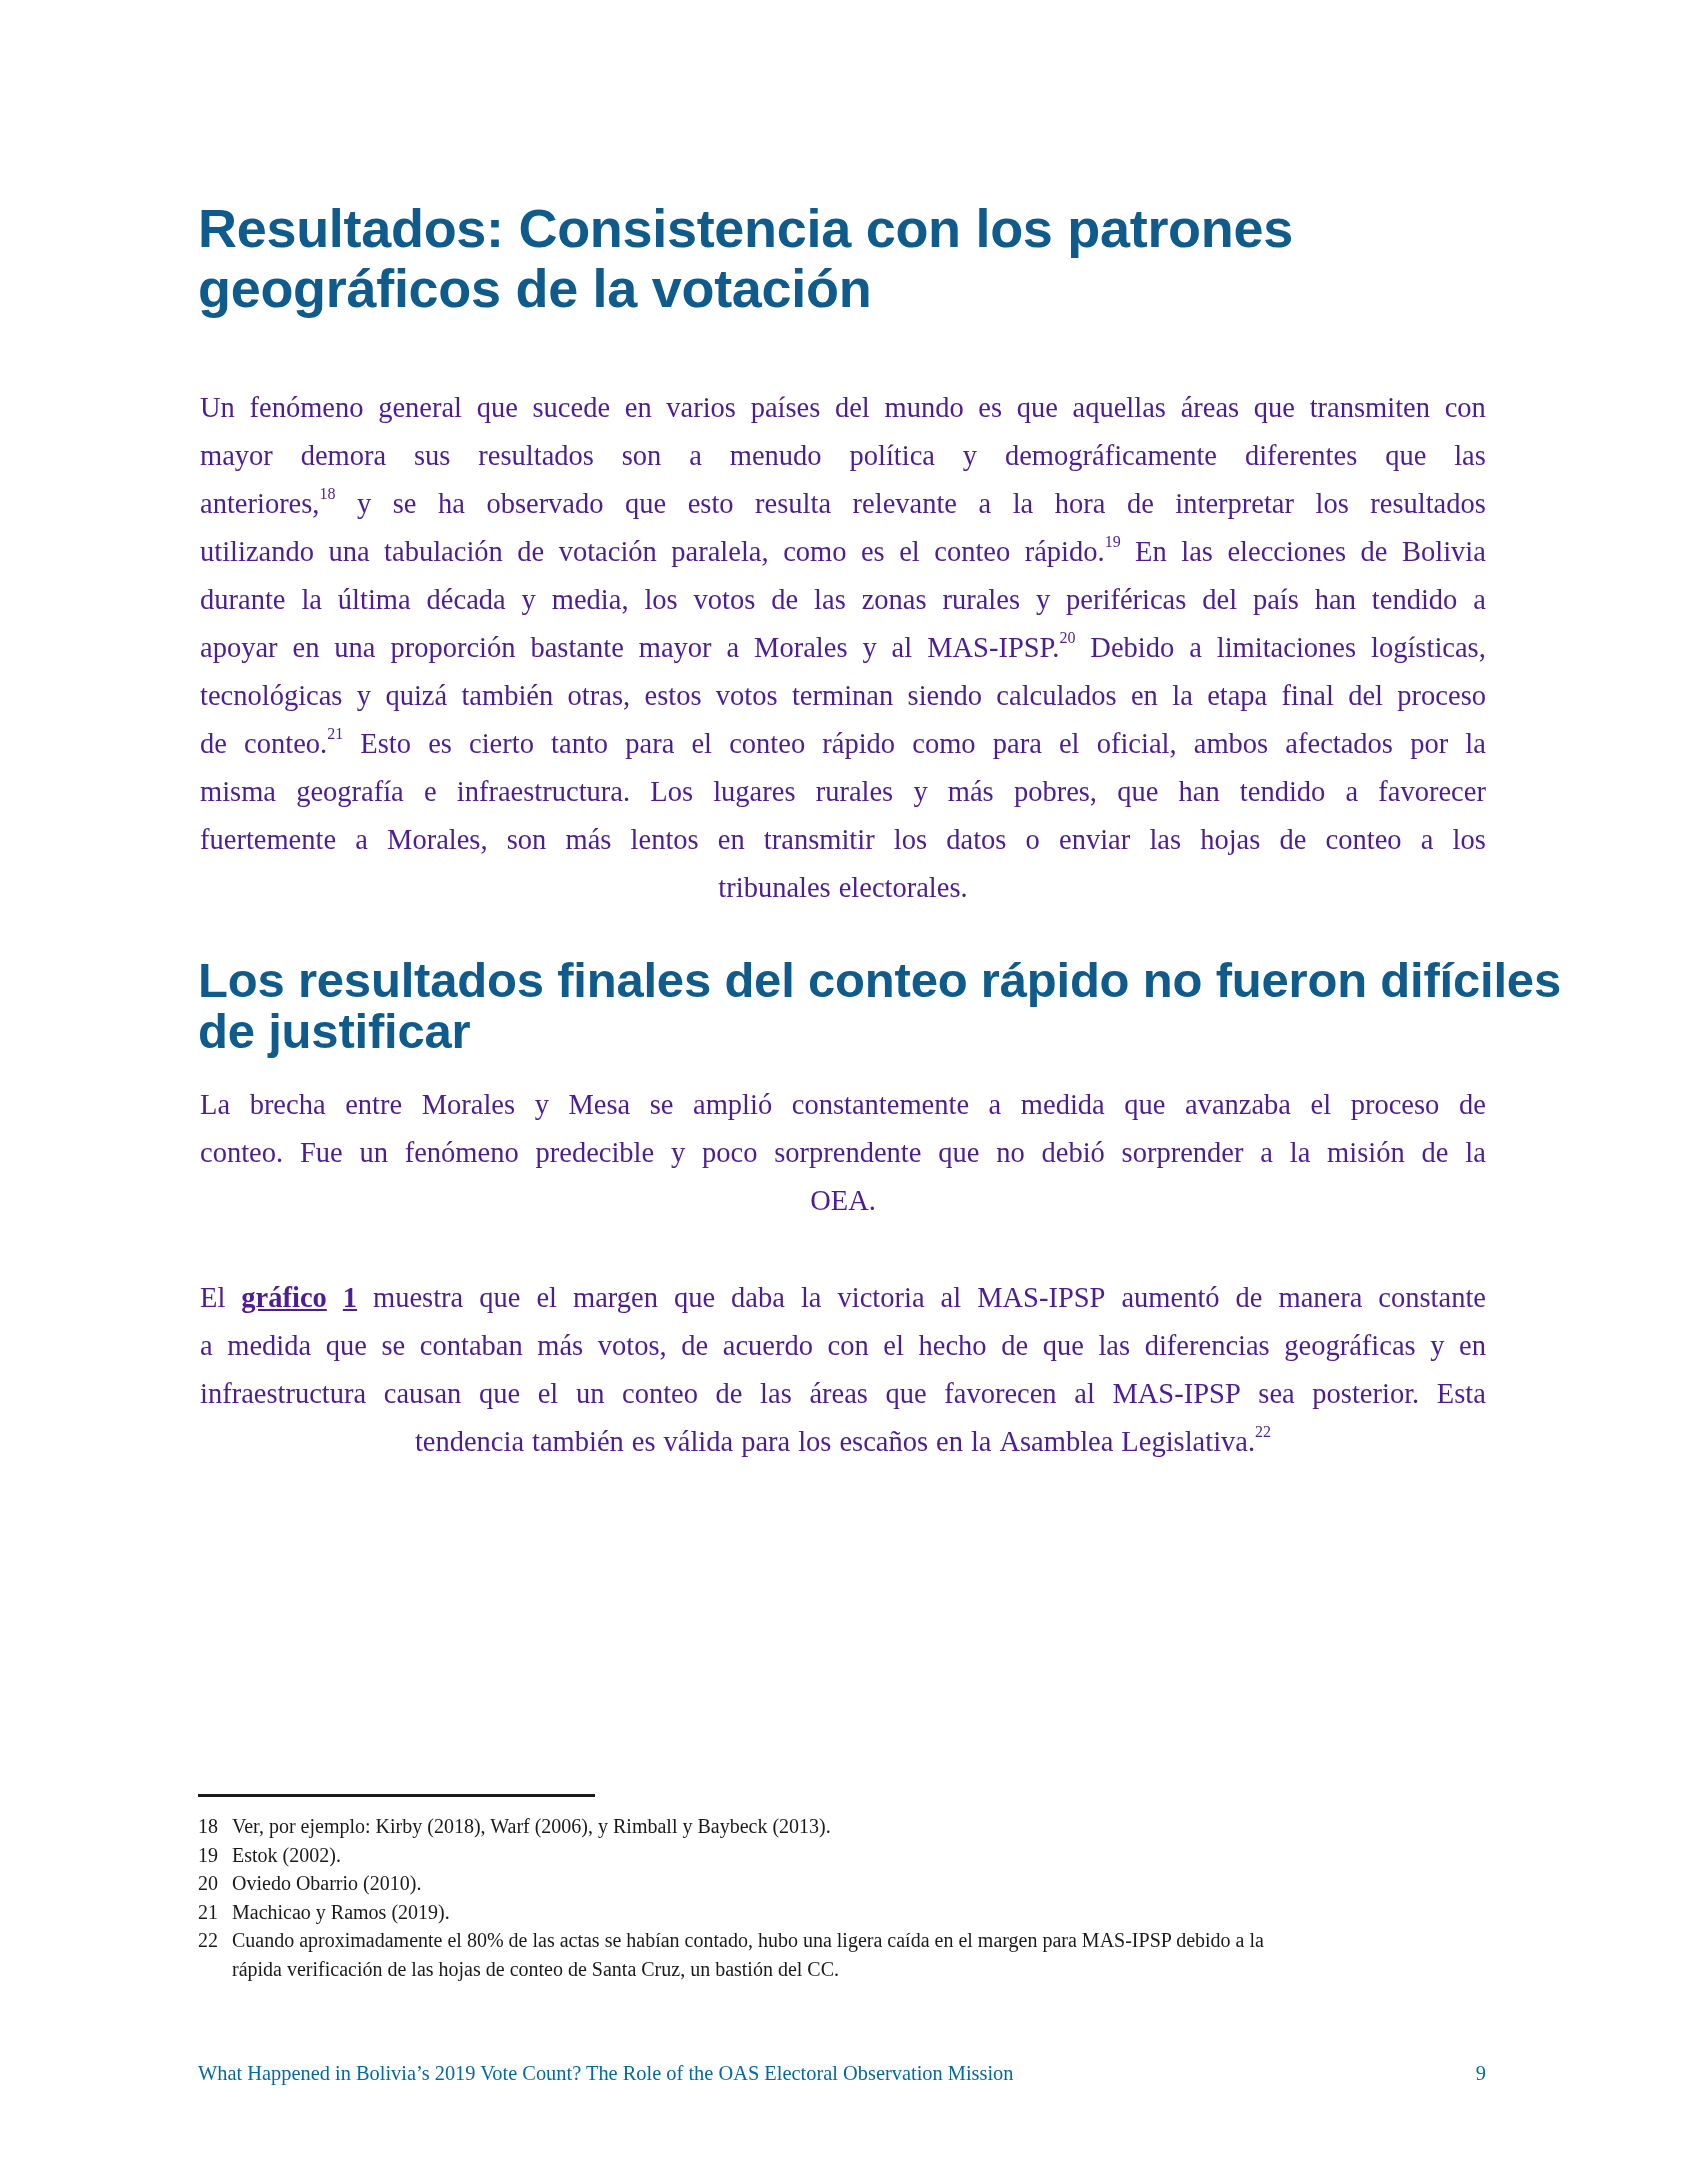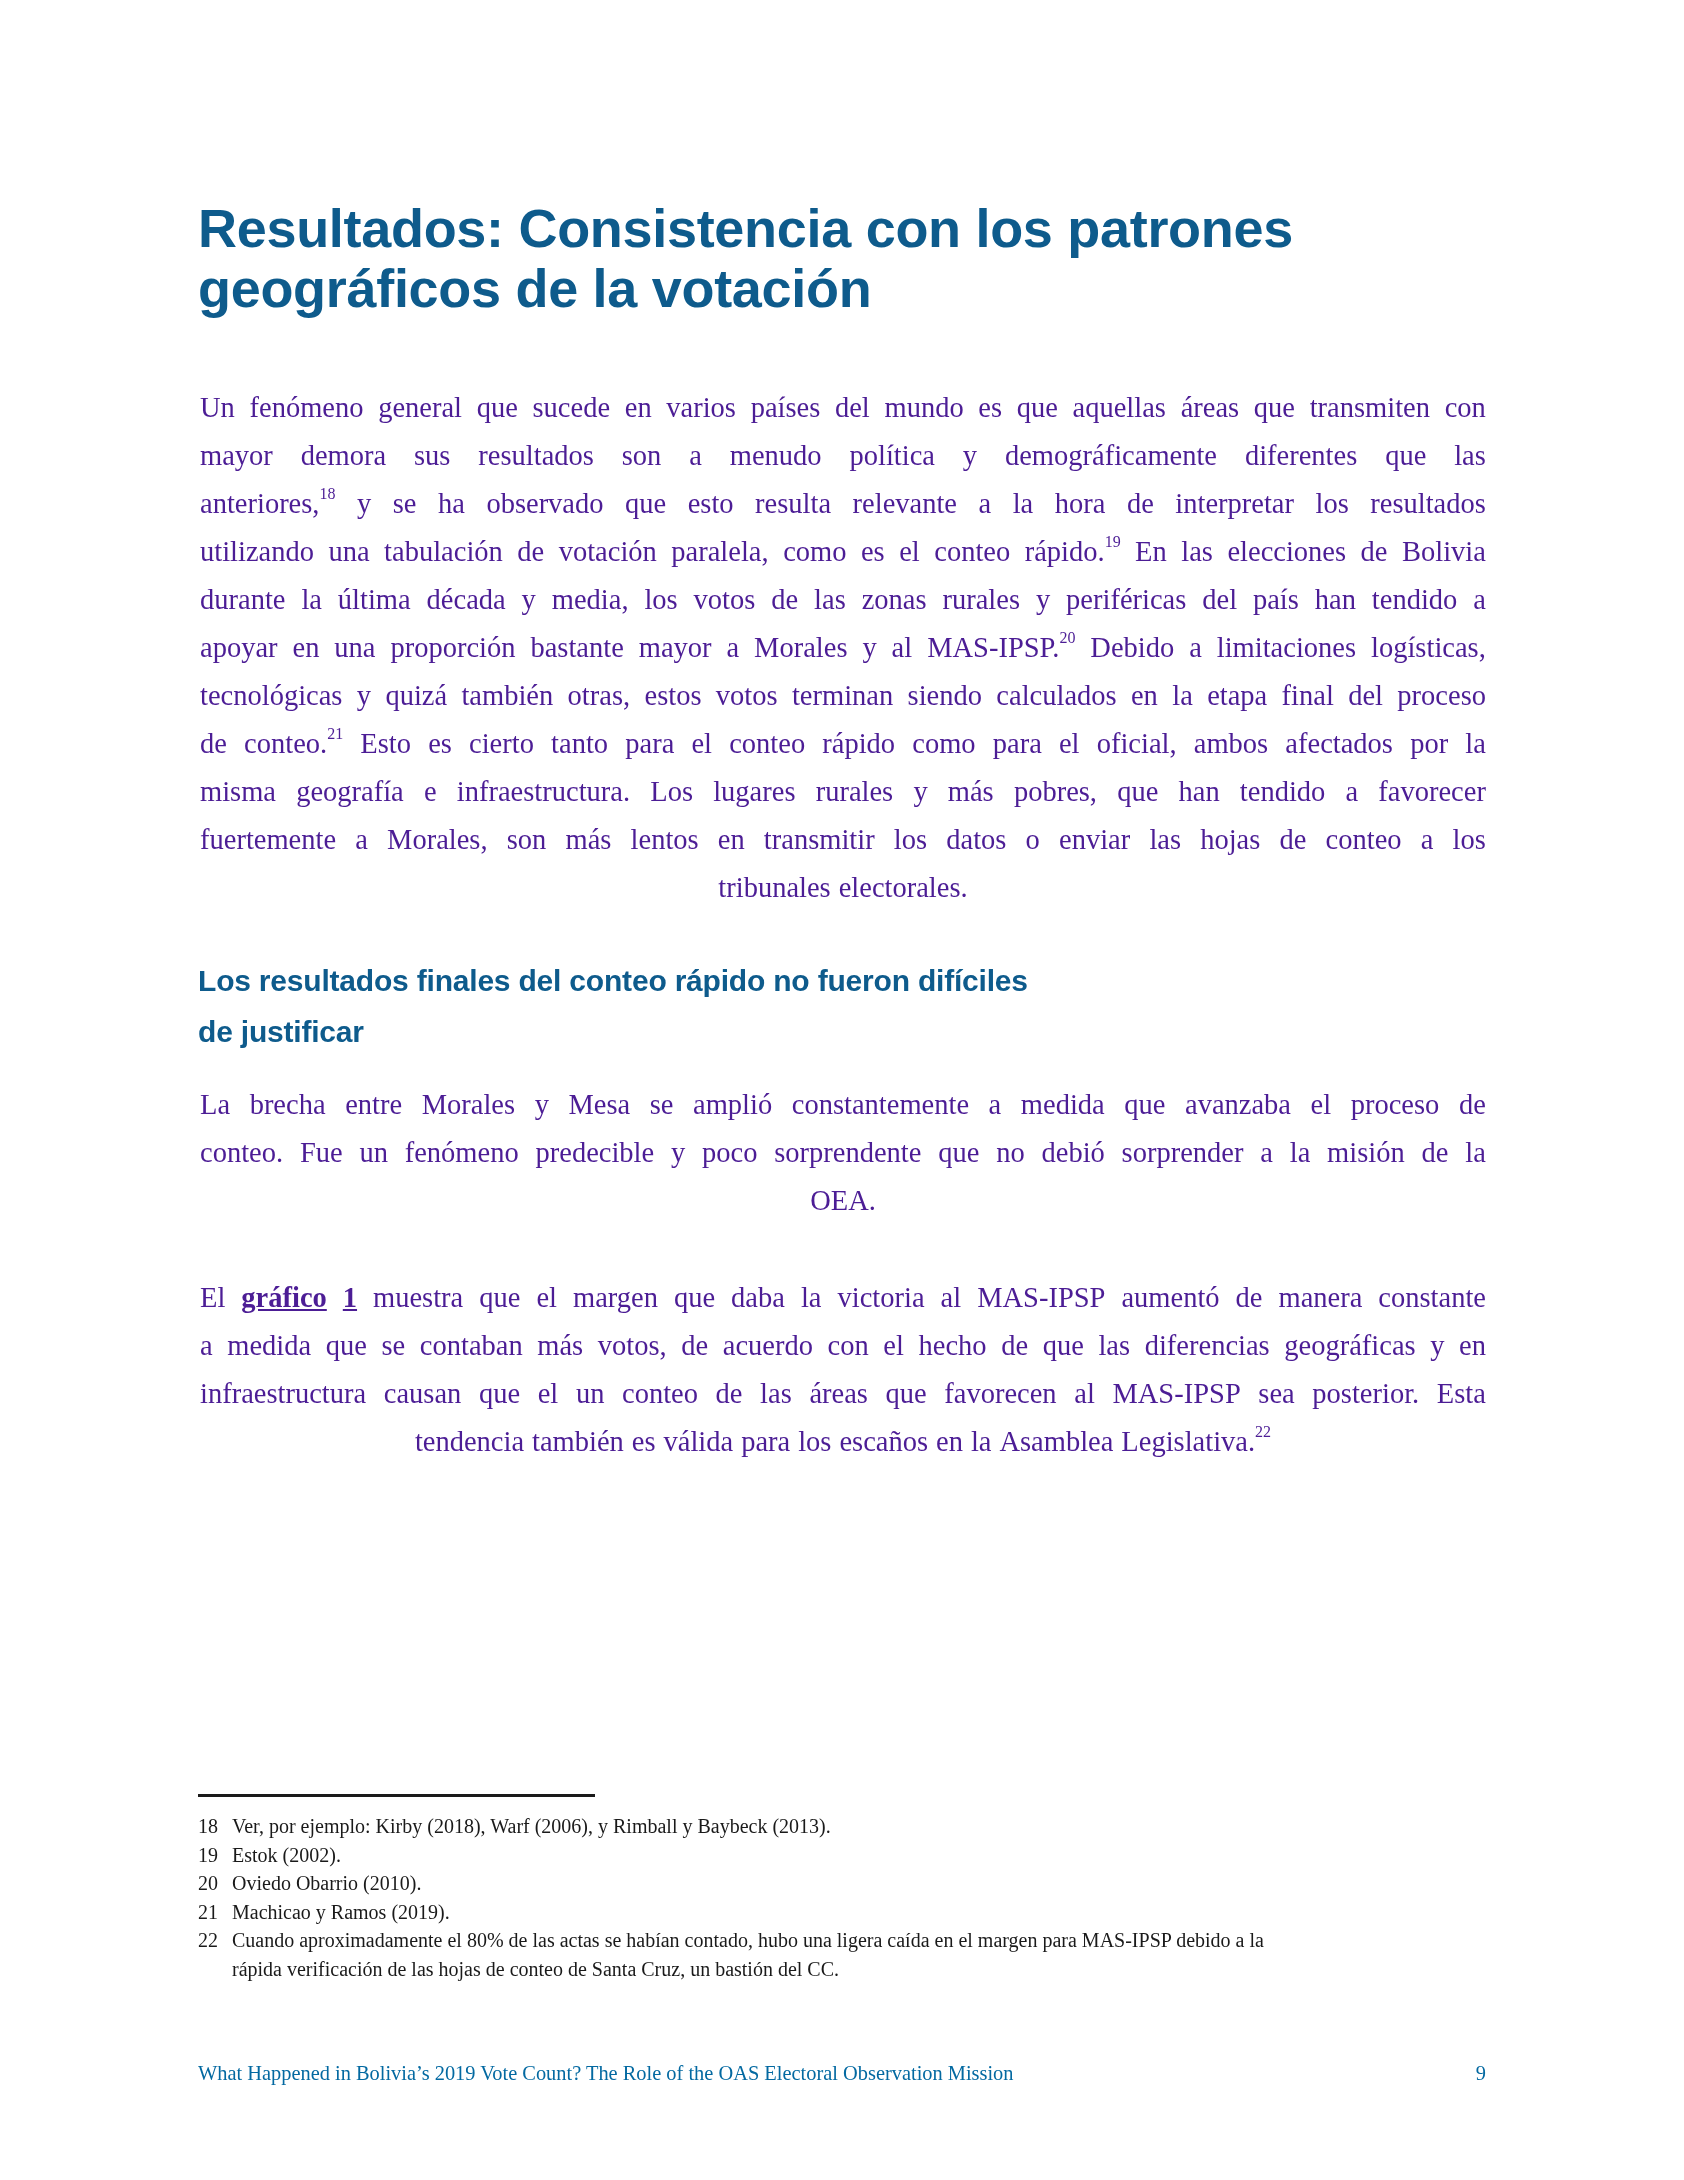--- a/index.html
+++ b/index.html
@@ -31,21 +31,21 @@
     margin: 0;
   }
   .h1 {
     top: 198px;
     font-size: 54px;
     line-height: 60px;
     letter-spacing: -0.3px;
   }
   .h2 {
     top: 955px;
-    font-size: 30px;
+    font-size: 49px;
     line-height: 51px;
     letter-spacing: -0.2px;
   }
   .h-line {
     display: block;
     white-space: nowrap;
   }
   .para {
     position: absolute;
     left: 200px;

